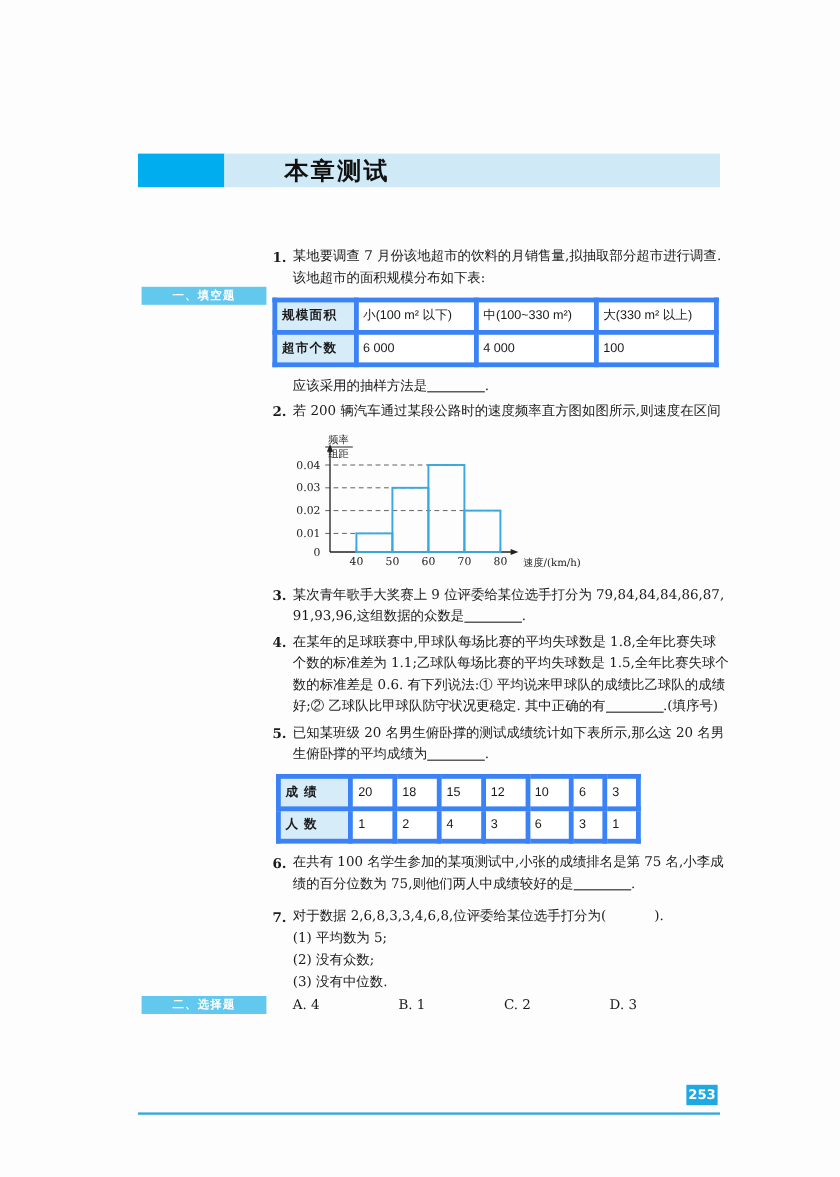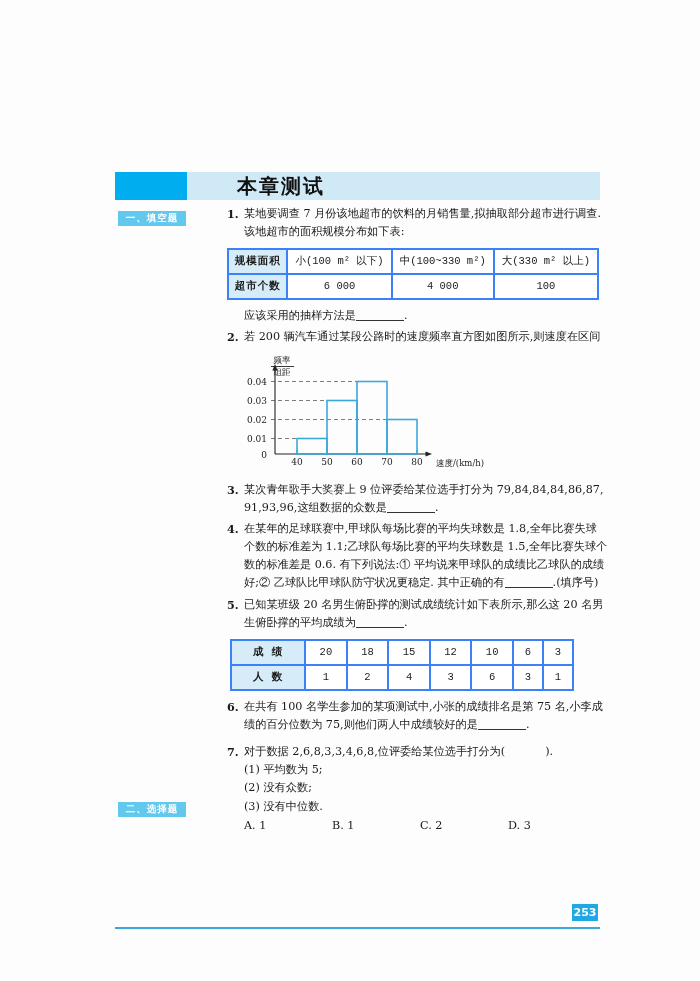--- a/index.html
+++ b/index.html
@@ -23,21 +23,20 @@
 
   
   .banner {
     position: absolute;
     left: 115px;
     top: 128px;
     width: 485px;
     height: 28px;
     display: flex;
     align-items: stretch;
-    margin-top: 44px;
   }
   .banner-block {
     width: 72px;
     background: #00aeef;
     flex: 0 0 auto;
   }
   .banner-body {
     flex: 1 1 auto;
     background: #cfe9f7;
     display: flex;
@@ -48,31 +47,32 @@
     font-weight: bold;
     font-size: 20px;
     letter-spacing: 2px;
     color: #111;
     margin-left: 50px;
   }
 
   
   .sec-label {
     position: absolute;
-    width: 68px;
+    width: 104px;
     height: 15px;
     background: #63c8ee;
     color: #ffffff;
     font-size: 9.5px;
     font-weight: bold;
     letter-spacing: 1px;
     display: flex;
     align-items: center;
     justify-content: center;
     font-family: "DejaVu Sans", "Liberation Sans", sans-serif;
+    margin-top: 28px;
   }
   #sec-fill { left: 118px; top: 211px; }
   #sec-choice { left: 118px; top: 802px; }
 
   
   .content {
     position: absolute;
     left: 227px;
     top: 205px;
     width: 385px;
@@ -110,35 +110,34 @@
   }
 
   
   table.dt {
     border-collapse: collapse;
     margin: 7px 0 7px 0;
     font-size: 10.5px;
     background: #fff;
   }
   table.dt td, table.dt th {
-    border: 2px solid #3b82f6;
-    text-align: center;
+    border: 4px solid #3b82f6;
     font-weight: normal;
     padding: 3px 4px;
-    font-family: Liberation Mono, monospace;
+    font-family: Liberation Sans, sans-serif;
     white-space: nowrap;
   }
   table.dt .rowhead {
     background: #d6ecf8;
     font-weight: bold;
     letter-spacing: 1px;
   }
   #table1 { margin-left: 0px; width: 372px; }
   #table1 td { height: 17px; }
-  #table2 { margin-left: 3px; width: 344px; padding-left: 40px; }
+  #table2 { margin-left: 3px; width: 304px; padding-left: 40px; }
   #table2 td { height: 16px; }
 
   
   .figure {
     margin: 4px 0 2px 0;
   }
   .fig-caption {
     color: #3aa8dd;
     font-size: 10px;
     margin-top: -2px;
@@ -322,21 +321,21 @@
       <p><span>绩的百分位数为 75,则他们两人中成绩较好的是</span><span class="blank"></span><span>.</span></p>
     </div>
 
     <div class="q" style="margin-top:9px;">
       <span class="q-num">7.</span>
       <p><span>对于数据 2,6,8,3,3,4,6,8,位评委给某位选手打分为(</span><span class="blank-sm" style="border-bottom:none;"></span><span>).</span></p>
       <p>(1) 平均数为 5;</p>
       <p>(2) 没有众数;</p>
       <p>(3) 没有中位数.</p>
       <div class="opts">
-        <span>A. 1</span>
+        <span>A. 4</span>
         <span>B. 1</span>
         <span>C. 2</span>
         <span>D. 3</span>
       </div>
     </div>
 
   </div>
 
   <div class="footer-rule"></div>
   <div class="page-num">253</div>

